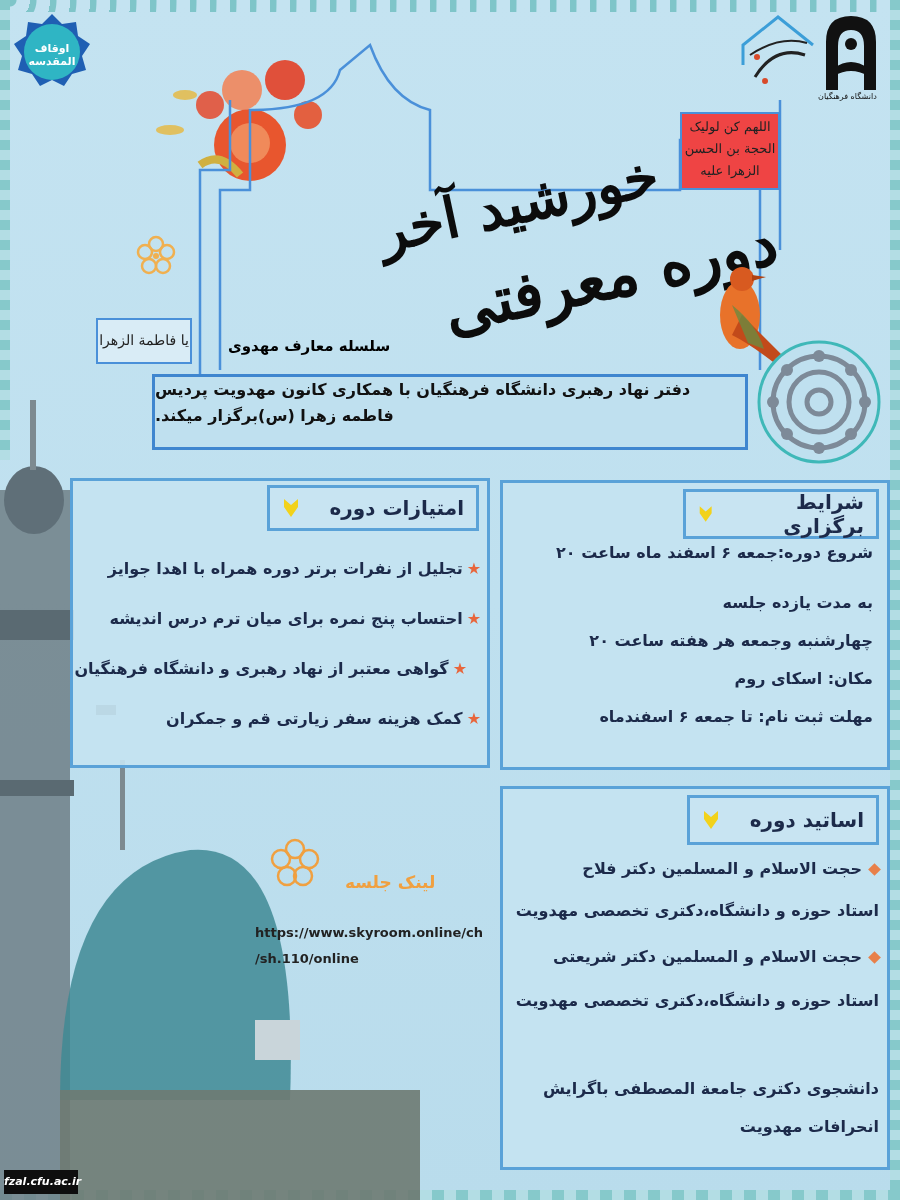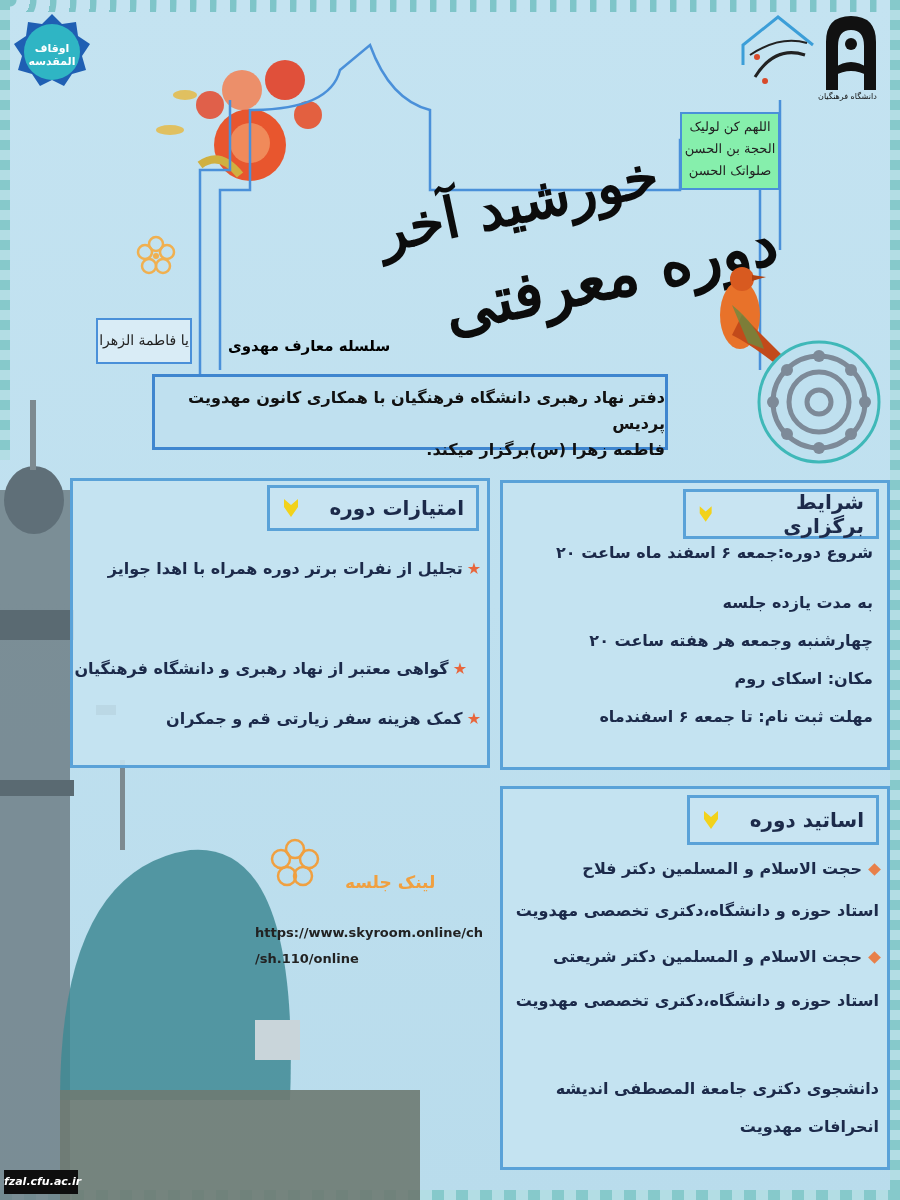--- a/index.html
+++ b/index.html
@@ -20,30 +20,30 @@
   
   .badge{left:12px;top:12px;width:80px;height:80px;}
   .badge-txt{position:absolute;left:0;top:30px;width:80px;text-align:center;color:#fff;font-size:11px;font-weight:bold;}
   .title-main{right:120px;top:170px;width:520px;height:170px;}
   .t1,.t2{position:absolute;font-family:"DejaVu Serif",serif;font-weight:bold;color:#0c0c0c;transform:rotate(-12deg);white-space:nowrap;}
   .t1{right:0px;top:70px;font-size:62px;}
   .t2{right:120px;top:0px;font-size:56px;}
   .subtitle{right:575px;top:337px;font-size:15px;font-weight:bold;color:#000000;}
   .calli-left{left:96px;top:318px;width:92px;height:42px;border:2px solid #4a90d9;background:#d9ecf6;
      font-family:"DejaVu Serif",serif;font-size:14px;color:#222;text-align:center;line-height:40px;}
-  .calli-right{left:680px;top:112px;width:96px;height:72px;border:2px solid #4a90d9;background:#86efac;
+  .calli-right{left:680px;top:112px;width:96px;height:72px;border:2px solid #4a90d9;background:#ef4444;
      font-family:"DejaVu Serif",serif;font-size:13px;color:#222;text-align:center;line-height:22px;padding-top:2px;}
 
   .logo-uni{left:820px;top:12px;width:62px;height:80px;}
   .logo-uni-cap{left:818px;top:92px;font-size:8px;color:#111;}
   .logo-nahad{left:735px;top:15px;width:86px;height:80px;}
 
   
-  .intro{left:152px;top:374px;width:516px;height:76px;border:3px solid #3f86cf;background:#bfe0ef;
-    text-align:right;font-weight:bold;font-size:16px;line-height:26px;padding-top:8px;box-sizing:border-box;color:#111;}
+  .intro{left:152px;top:374px;width:596px;height:76px;border:3px solid #3f86cf;background:#bfe0ef;
+    text-align:left;font-weight:bold;font-size:16px;line-height:26px;box-sizing:border-box;color:#111;}
 
   
   .panel{border:3px solid #5aa2d8;background:rgba(196,227,241,0.92);box-sizing:border-box;}
   .panel-head{position:absolute;border:3px solid #5aa2d8;background:#c8e4f2;box-sizing:border-box;
     display:flex;align-items:center;justify-content:space-between;padding:0 12px;}
   .panel-head span.h{font-size:20px;font-weight:bold;color:#1c2a4a;margin-left:18px;}
   .chev{width:18px;height:22px;}
   .line{position:absolute;right:0;font-weight:bold;font-size:16px;color:#1c2a4a;white-space:nowrap;}
   .star{color:#e8663c;font-size:16px;margin-left:4px;}
   .diam{display:inline-block;width:9px;height:9px;background:#e8804a;transform:rotate(45deg);margin-left:8px;}
@@ -132,21 +132,21 @@
   <path d="M8 50 L8 30 L43 2 L78 30" fill="none" stroke="#3c9ed8" stroke-width="3"></path>
   <path d="M20 62 Q40 30 70 40" stroke="#222" stroke-width="3" fill="none"></path>
   <path d="M15 40 Q45 20 72 28" stroke="#222" stroke-width="2" fill="none"></path>
   <circle cx="22" cy="42" r="3" fill="#d84a2a"></circle>
   <circle cx="30" cy="66" r="3" fill="#d84a2a"></circle>
 </svg>
 
 <div class="abs calli-right">
   <div>اللهم کن لولیک</div>
   <div>الحجة بن الحسن</div>
-  <div>صلواتک الحسن</div>
+  <div>الزهرا علیه</div>
 </div>
 <div class="abs calli-left">یا فاطمة الزهرا</div>
 
 <div class="abs title-main">
   <div class="t1">دوره معرفتی</div>
   <div class="t2">خورشید آخر</div>
 </div>
 <div class="abs subtitle" style="right:auto;left:228px;">سلسله معارف مهدوی</div>
 
 <svg class="abs" style="left:712px;top:265px;width:90px;height:110px;" viewBox="0 0 90 110">
@@ -196,36 +196,37 @@
 </div>
 
 <div class="abs panel p-priv">
   <div class="panel-head" style="right:8px;top:4px;width:212px;height:46px;">
     <span class="h">امتیازات دوره</span>
     <svg class="chev" viewBox="0 0 18 22">
         <path d="M2 2 L9 8 L16 2 L16 10 L9 20 L2 10 Z" fill="#f2d21b"></path>
       </svg>
   </div>
   <div class="line" style="right:6px;top:78px;"><span class="star">★</span><span>تجلیل از نفرات برتر دوره همراه با اهدا جوایز</span></div>
+  <div class="line" style="right:6px;top:128px;"><span class="star">★</span><span>احتساب پنج نمره برای میان ترم درس اندیشه</span></div>
   <div class="line" style="right:20px;top:178px;margin-left:48px;"><span class="star">★</span><span>گواهی معتبر از نهاد رهبری و دانشگاه فرهنگیان</span></div>
   <div class="line" style="right:6px;top:228px;"><span class="star">★</span><span>کمک هزینه سفر زیارتی قم و جمکران</span></div>
 </div>
 
 <div class="abs panel p-teach">
   <div class="panel-head" style="right:8px;top:6px;width:192px;height:50px;">
     <span class="h">اساتید دوره</span>
     <svg class="chev" viewBox="0 0 18 22">
         <path d="M2 2 L9 8 L16 2 L16 10 L9 20 L2 10 Z" fill="#f2d21b"></path>
       </svg>
   </div>
   <div class="line" style="right:8px;top:70px;"><span class="diam"></span><span>حجت الاسلام و المسلمین دکتر فلاح</span></div>
   <div class="line" style="right:8px;top:112px;">استاد حوزه و دانشگاه،دکتری تخصصی مهدویت</div>
   <div class="line" style="right:8px;top:158px;"><span class="diam"></span><span>حجت الاسلام و المسلمین دکتر شریعتی</span></div>
   <div class="line" style="right:8px;top:202px;">استاد حوزه و دانشگاه،دکتری تخصصی مهدویت</div>
-  <div class="line" style="right:8px;top:290px;">دانشجوی دکتری جامعة المصطفی اندیشه</div>
+  <div class="line" style="right:8px;top:290px;">دانشجوی دکتری جامعة المصطفی باگرایش</div>
   <div class="line" style="right:8px;top:328px;">انحرافات مهدویت</div>
 </div>
 
 <svg class="abs flower" viewBox="0 0 50 50">
   <g fill="none" stroke="#f0a040" stroke-width="2.5">
     <circle cx="25" cy="11" r="9"></circle>
       <circle cx="39" cy="21" r="9"></circle>
       <circle cx="33" cy="38" r="9"></circle>
       <circle cx="17" cy="38" r="9"></circle>
       <circle cx="11" cy="21" r="9"></circle>

